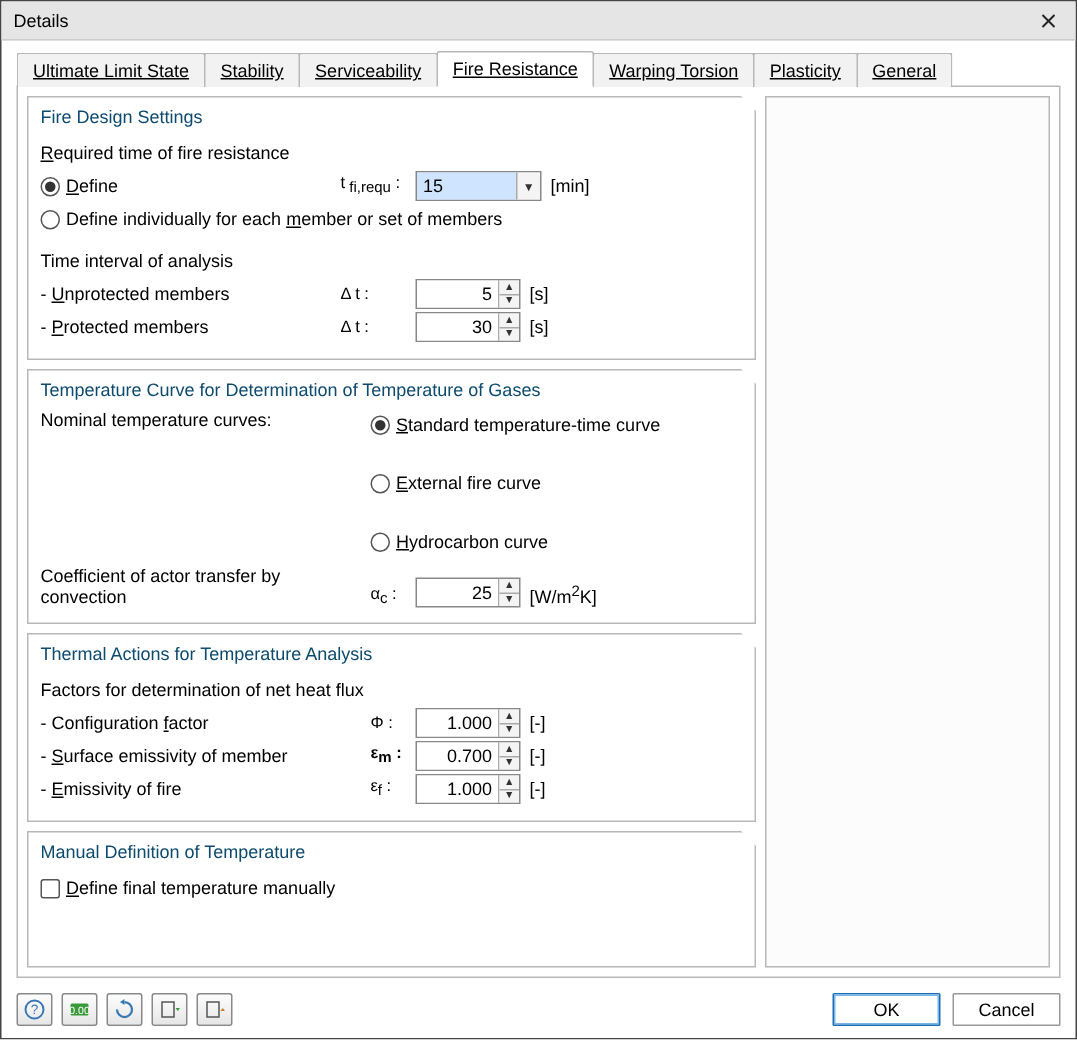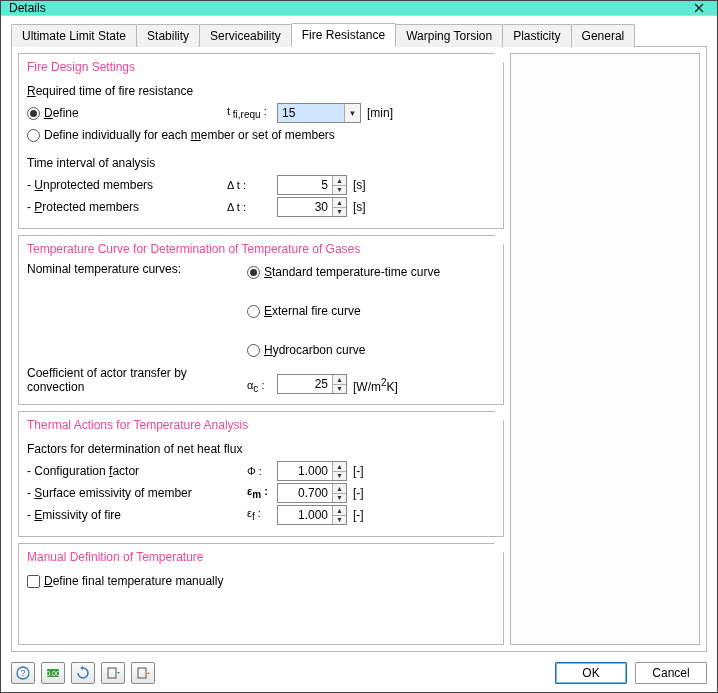--- a/index.html
+++ b/index.html
@@ -14,27 +14,27 @@
     width: 718px;
     height: 693px;
     border: 1px solid #444;
     background: #fff;
     display: flex;
     flex-direction: column;
     position: relative;
   }
   
   .titlebar {
-    height: 15px;
+    height: 26px;
     display: flex;
     align-items: center;
     justify-content: space-between;
     padding: 0 6px 0 8px;
     border-bottom: 1px solid #ccc;
-    background: #5eead4;
+    background: #e5e5e5;
   }
   .titlebar .title { font-size: 12px; }
   .close-btn {
     width: 24px; height: 20px;
     display: flex; align-items: center; justify-content: center;
     cursor: pointer;
   }
   .close-btn svg { width: 10px; height: 10px; }
 
   
@@ -48,20 +48,21 @@
     padding: 4px 10px;
     border: 1px solid #b8b8b8;
     border-bottom: none;
     background: #f2f2f2;
     margin-right: -1px;
     font-size: 12px;
     cursor: pointer;
     position: relative;
     top: 1px;
     border-radius: 2px 2px 0 0;
+    text-decoration: underline;
   }
   .tab.active {
     background: #fff;
     border-bottom: 1px solid #fff;
     z-index: 2;
     top: 1px;
   }
   .tabbody-wrap {
     margin: 0 10px 6px 10px;
     border: 1px solid #b8b8b8;
@@ -94,21 +95,21 @@
   .group::after{
     
     content:"";
     position:absolute;
     top:-1px; right:-1px;
     width:0;height:0;
     border-left:10px solid transparent;
     border-top:10px solid #fff;
   }
   .group-title {
-    color: #ec4899;
+    color: #0c4a6e;
     font-size: 12px;
     margin: 0 0 6px 0;
     padding-top: 2px;
   }
   .row {
     display: flex;
     align-items: center;
     min-height: 22px;
   }
   .label { flex: 0 0 200px; }

